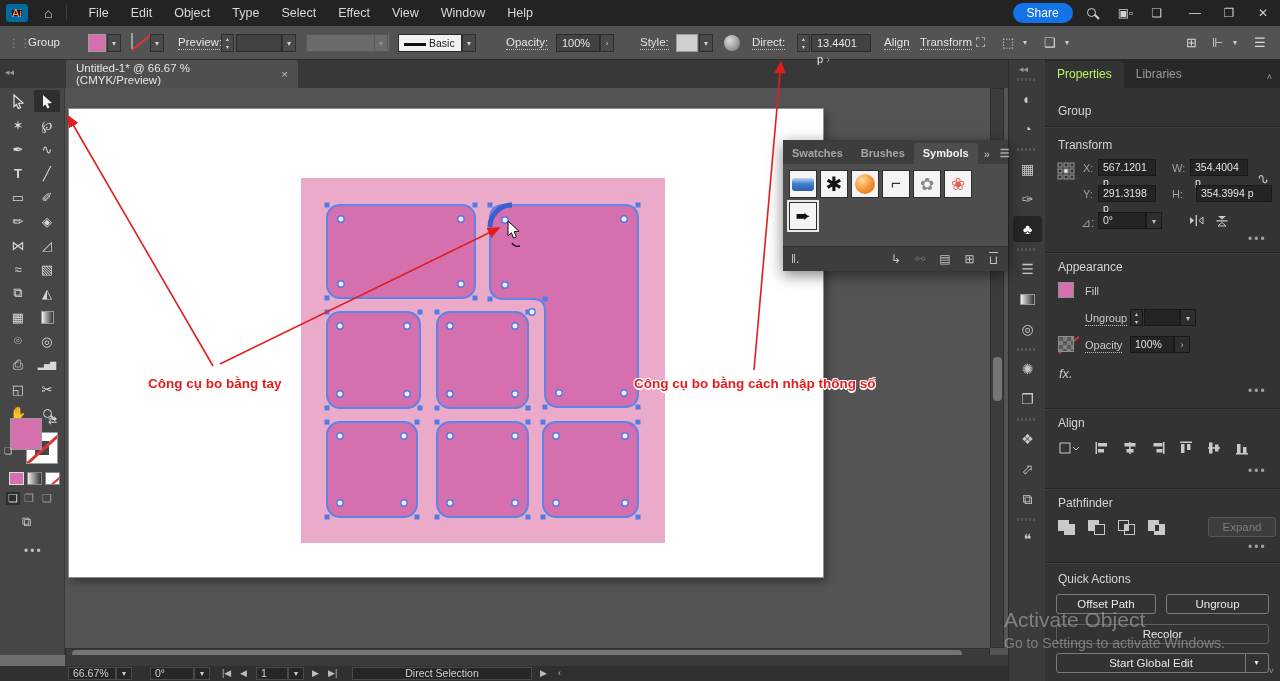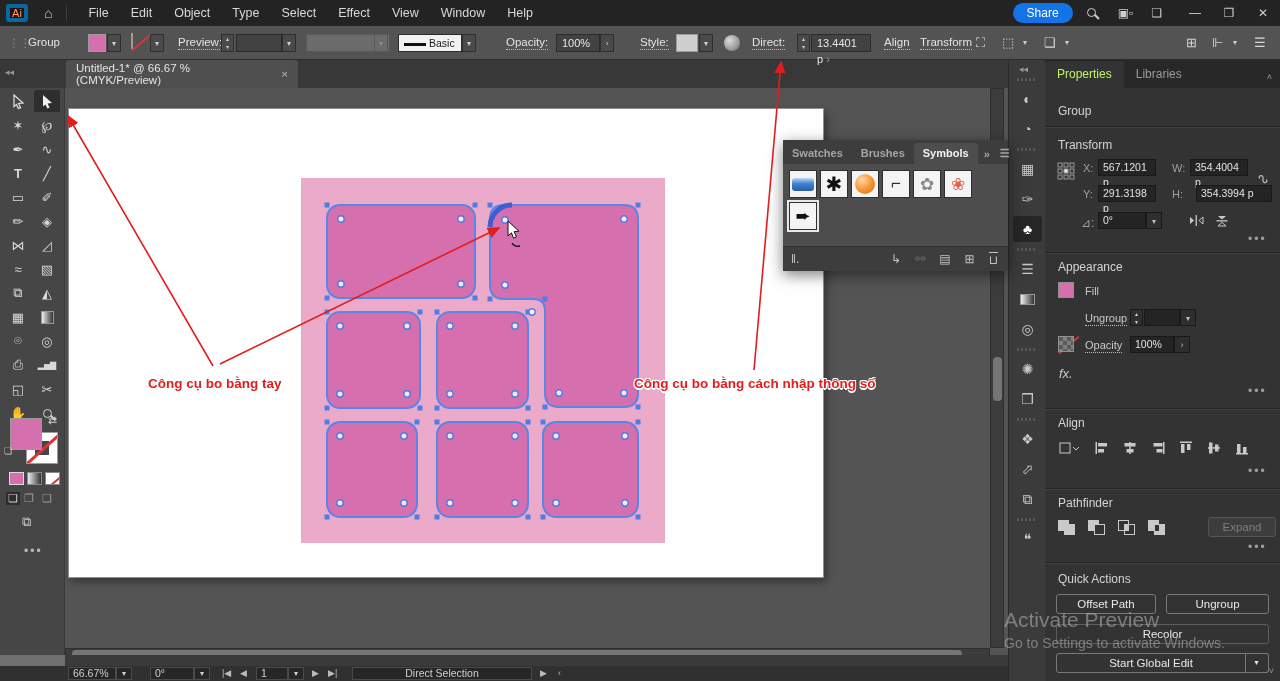--- a/index.html
+++ b/index.html
@@ -3,21 +3,21 @@
 <meta charset="utf-8">
 <style>
   * { margin:0; padding:0; box-sizing:border-box; }
   html,body { width:1280px; height:681px; overflow:hidden; background:#3a3a3a;
     font-family:"Liberation Sans", sans-serif; -webkit-font-smoothing:antialiased; }
   .abs { position:absolute; }
   #app { position:relative; width:1280px; height:681px; background:#3a3a3a; color:#d6d6d6; font-size:12px; }
 
   
   .menubar { left:0; top:0; width:1280px; height:26px; background:#232323; display:flex; align-items:center; z-index:10; }
-  .ai-logo { width:22px; height:18px; margin-left:6px; background:#2d0f0f; border:4px solid #0369a1; border-radius:3px;
+  .ai-logo { width:22px; height:18px; margin-left:6px; background:#2d0f0f; border:6px solid #0369a1; border-radius:3px;
     color:#ff9a6a; font-weight:normal; font-size:11px; display:flex; align-items:center; justify-content:center; }
   .home-ic { margin-left:16px; color:#cfcfcf; font-size:14px; }
   .mb-sep { width:1px; height:16px; background:#3d3d3d; margin:0 10px 0 14px; }
   .menu-item { padding:0 11px; color:#d8d8d8; font-size:12.5px; line-height:26px; cursor:default; }
   .share-btn { background:#1473e6; color:#fff; border-radius:11px; padding:3px 14px; font-size:12px; margin-right:14px; }
   .winctl { width:34px; text-align:center; color:#cfcfcf; font-size:12px; line-height:26px; }
   .mag { display:inline-block; width:9px; height:9px; border:1.6px solid #cfcfcf; border-radius:50%; position:relative; }
   .mag::after { content:""; position:absolute; width:6px; height:1.6px; background:#cfcfcf; right:-5px; bottom:-2px; transform:rotate(45deg); }
 
   
@@ -554,21 +554,21 @@
     <span class="sec-h" style="top:512px">Quick Actions</span>
     <button class="qbtn" style="left:11px;top:534px;width:100px">Offset Path</button>
     <button class="qbtn" style="left:121px;top:534px;width:103px">Ungroup</button>
     <button class="qbtn" style="left:11px;top:593px;width:190px;border-radius:3px 0 0 3px">Start Global Edit</button>
     <button class="qbtn" style="left:11px;top:564px;width:213px;border-color:#5e5e5e">Recolor</button>
     <button class="qbtn" style="left:200px;top:593px;width:24px;border-left:none;border-radius:0 3px 3px 0;font-size:8px">▾</button>
     <span style="position:absolute;right:6px;top:606px;color:#9a9a9a;font-size:9px">˅</span>
   </div>
 
   <div class="abs watermark">
-    <div class="wm1">Activate Preview</div>
+    <div class="wm1">Activate Object</div>
     <div class="wm2">Go to Settings to activate Windows.</div>
   </div>
 
   <div class="abs corner-blk"></div>
 
   <div class="abs statusbar">
     <span class="st-field" style="left:68px;width:48px">66.67%</span>
     <span class="st-field" style="left:116px;width:16px;text-align:center;font-size:8px">▾</span>
     <span class="st-field" style="left:150px;width:44px">0°</span>
     <span class="st-field" style="left:194px;width:16px;text-align:center;font-size:8px">▾</span>

